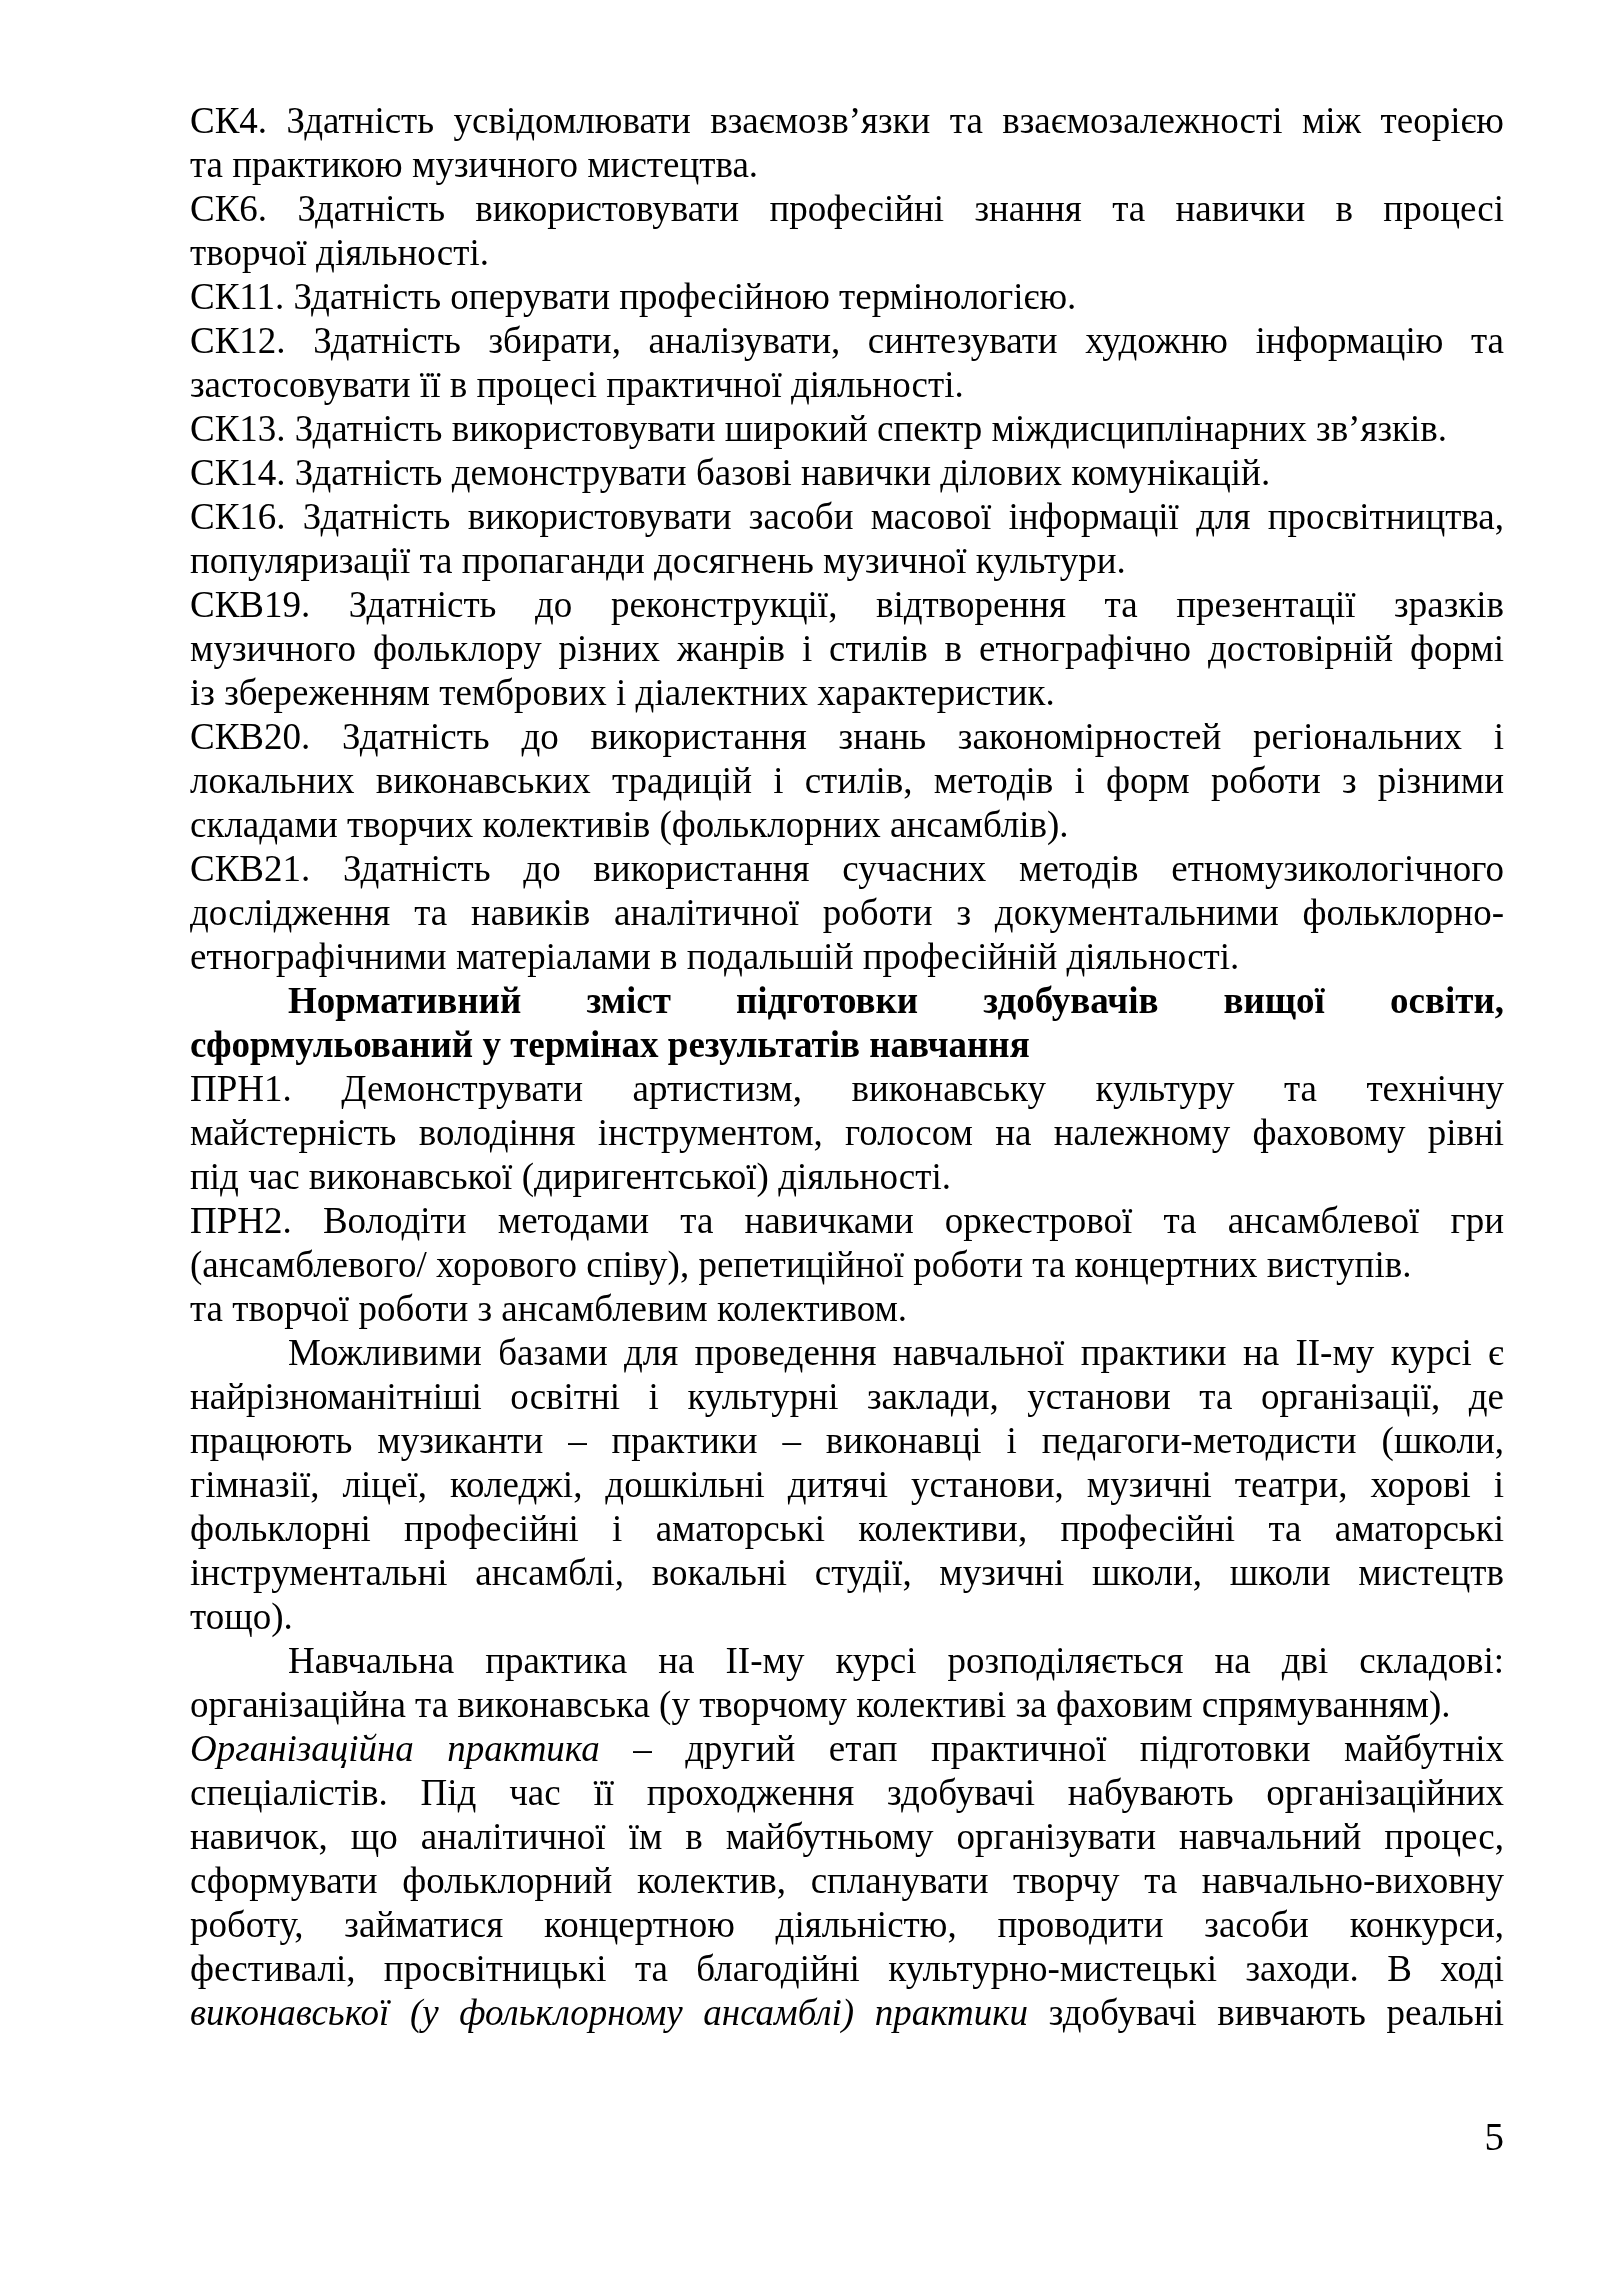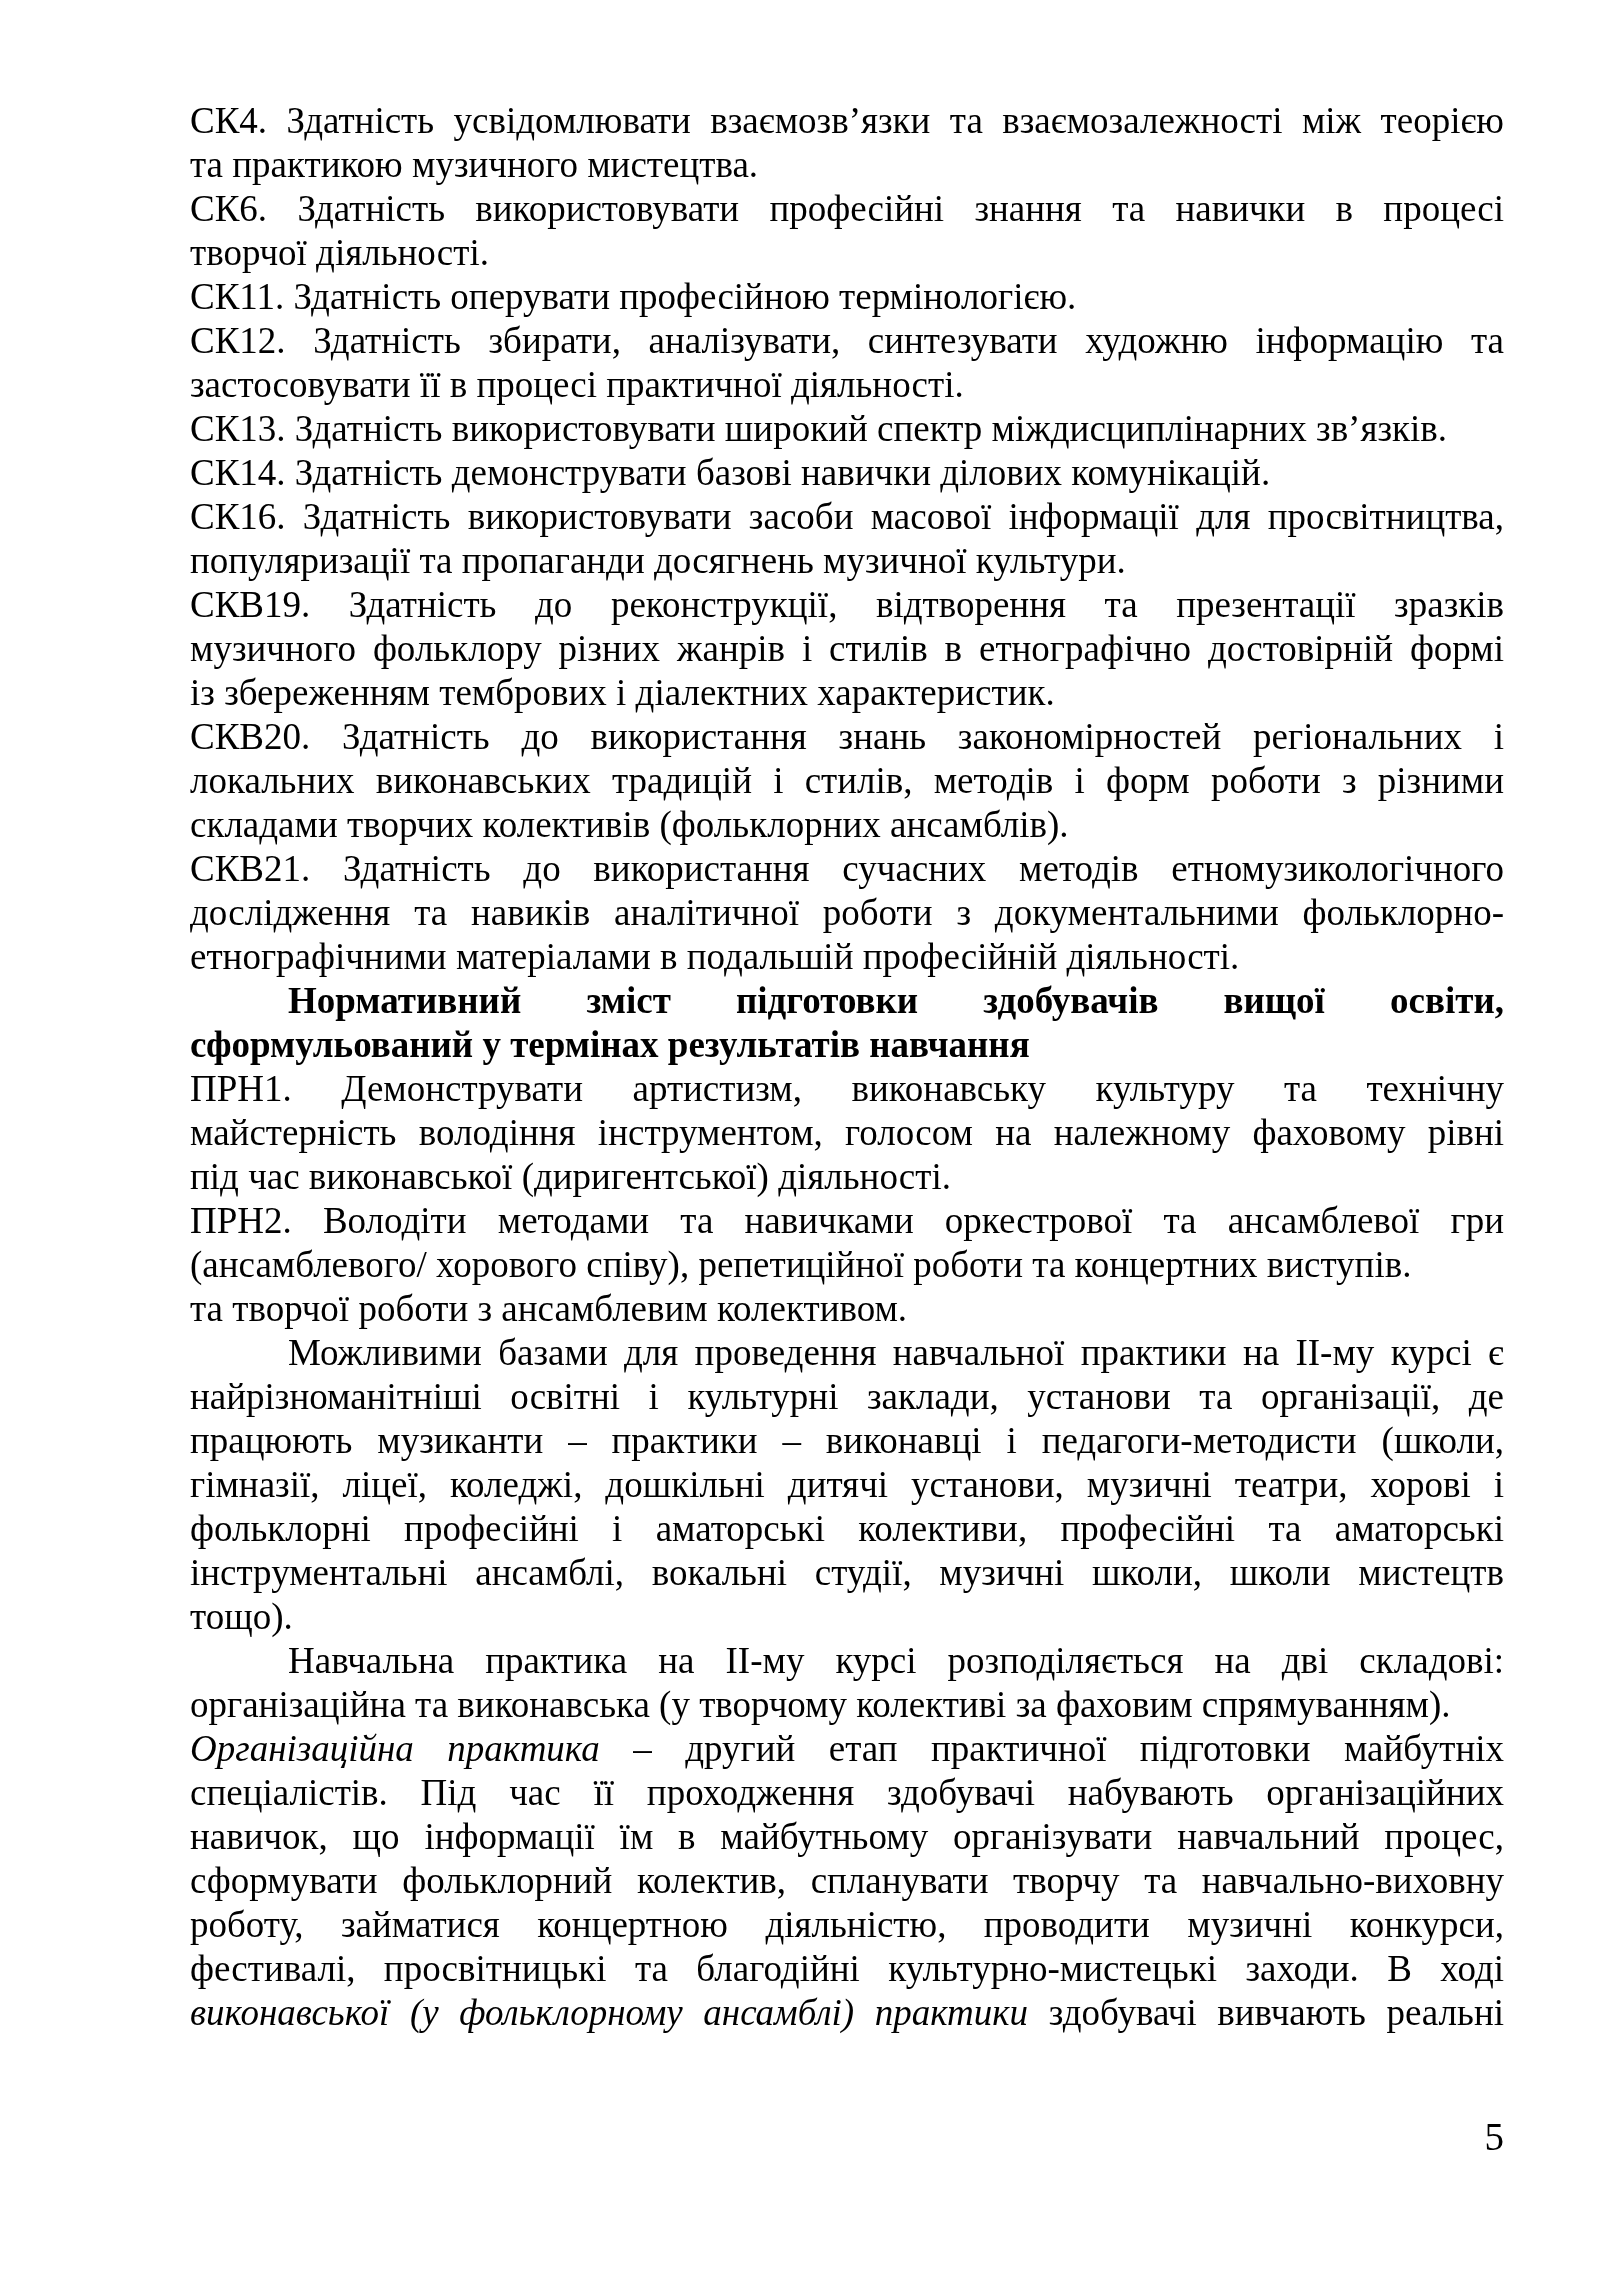--- a/index.html
+++ b/index.html
@@ -91,21 +91,21 @@
       <div class="line j">найрізноманітніші освітні і культурні заклади, установи та організації, де</div>
       <div class="line j">працюють музиканти – практики – виконавці і педагоги-методисти (школи,</div>
       <div class="line j">гімназії, ліцеї, коледжі, дошкільні дитячі установи, музичні театри, хорові і</div>
       <div class="line j">фольклорні професійні і аматорські колективи, професійні та аматорські</div>
       <div class="line j">інструментальні ансамблі, вокальні студії, музичні школи, школи мистецтв</div>
       <div class="line">тощо).</div>
       <div class="line j ind">Навчальна практика на ІІ-му курсі розподіляється на дві складові:</div>
       <div class="line">організаційна та виконавська (у творчому колективі за фаховим спрямуванням).</div>
       <div class="line j"><span class="i">Організаційна практика</span><span> – другий етап практичної підготовки майбутніх</span></div>
       <div class="line j">спеціалістів. Під час її проходження здобувачі набувають організаційних</div>
-      <div class="line j">навичок, що інформації їм в майбутньому організувати навчальний процес,</div>
+      <div class="line j">навичок, що аналітичної їм в майбутньому організувати навчальний процес,</div>
       <div class="line j">сформувати фольклорний колектив, спланувати творчу та навчально-виховну</div>
-      <div class="line j">роботу, займатися концертною діяльністю, проводити музичні конкурси,</div>
+      <div class="line j">роботу, займатися концертною діяльністю, проводити засоби конкурси,</div>
       <div class="line j">фестивалі, просвітницькі та благодійні  культурно-мистецькі заходи. В ході</div>
       <div class="line j"><span class="i">виконавської (у фольклорному ансамблі) практики</span><span> здобувачі вивчають реальні</span></div>
     </div>
   <div class="page-number">5</div>
 </div>
 
 
 </body></html>

